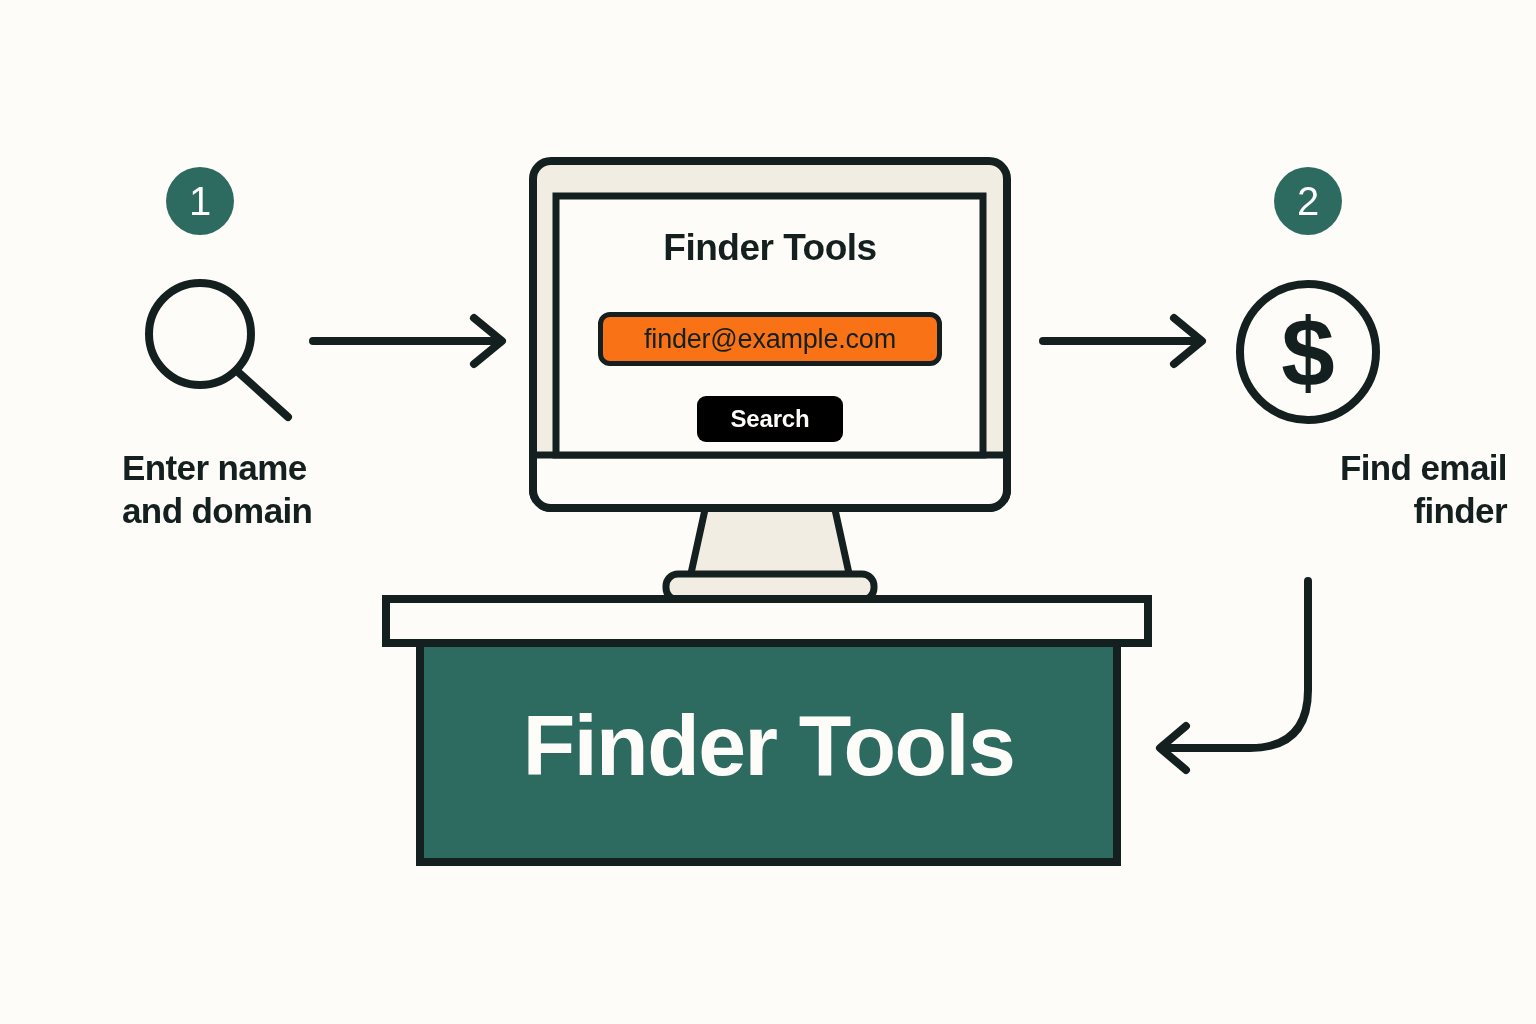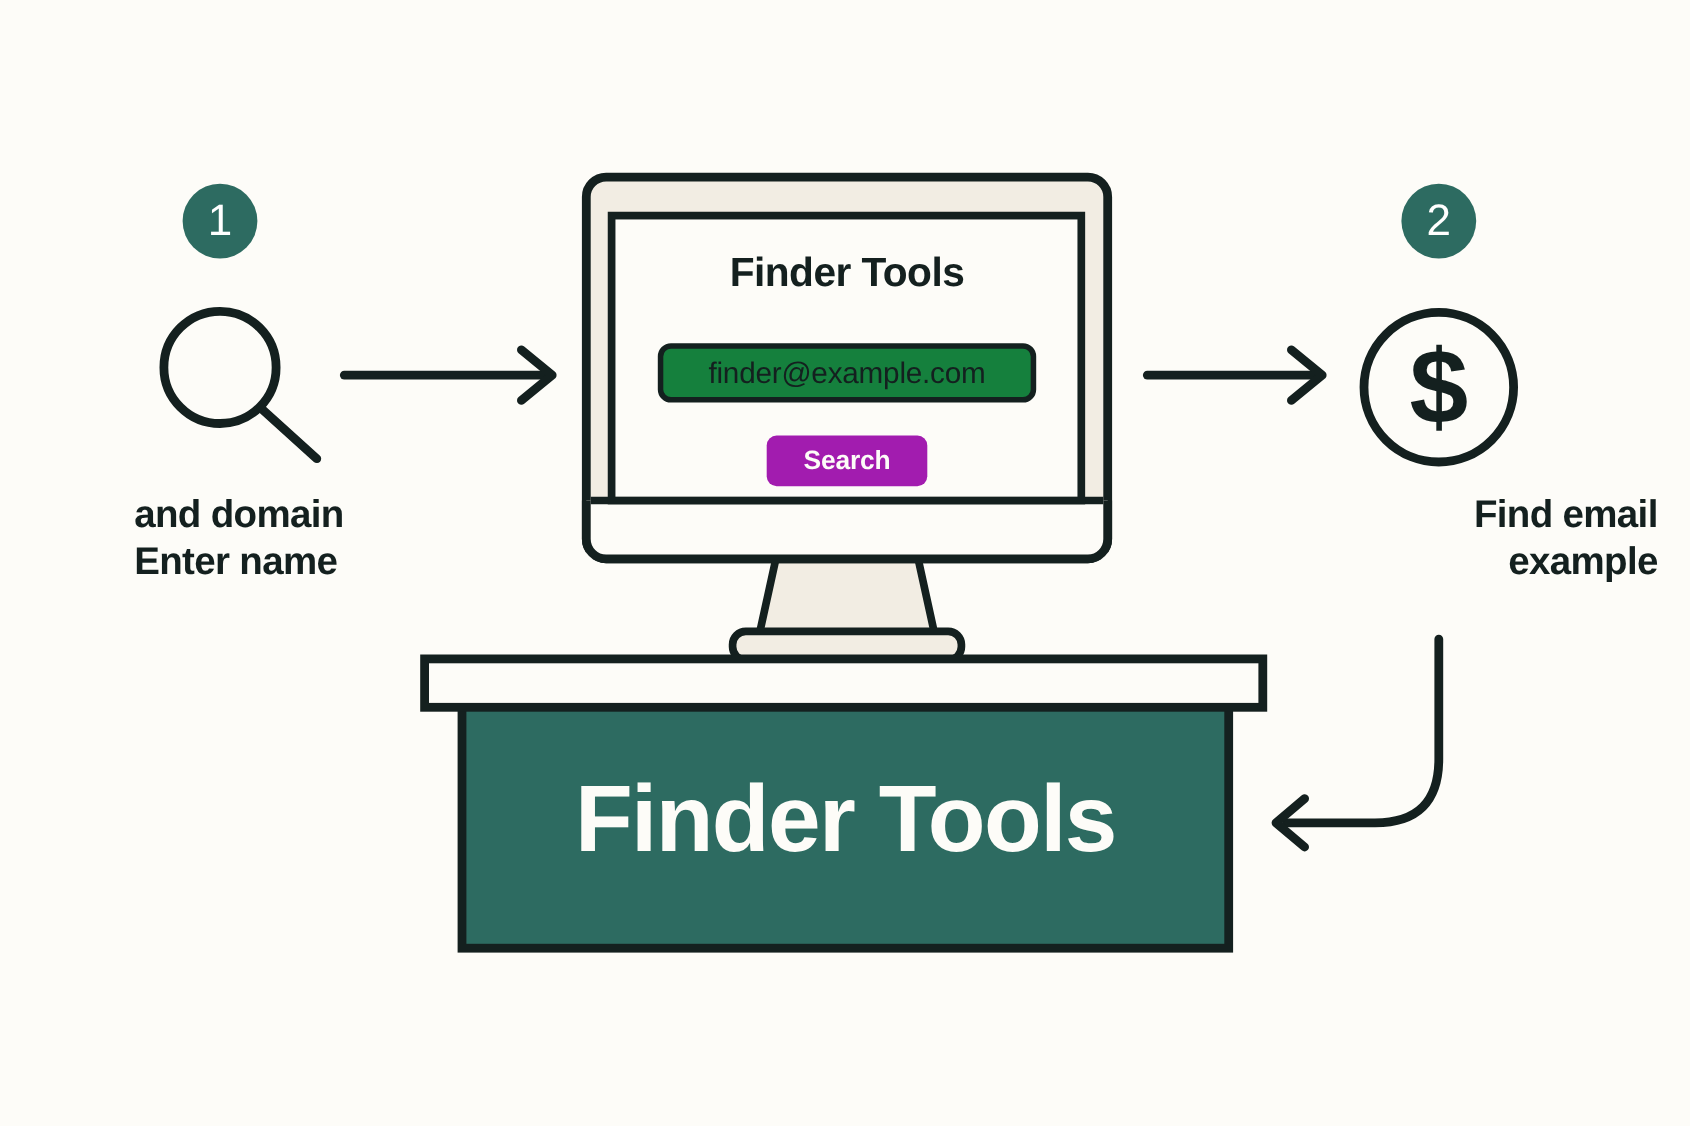--- a/index.html
+++ b/index.html
@@ -72,37 +72,37 @@
   }
   #email-input {
     position: absolute;
     left: 598px;
     top: 312px;
     width: 344px;
     height: 54px;
     box-sizing: border-box;
     border: 5px solid #14201f;
     border-radius: 12px;
-    background: #15803d;
+    background: #f97316;
     display: flex;
     align-items: center;
     justify-content: center;
     font-size: 27px;
     color: #14201f;
     letter-spacing: -0.2px;
   }
   #search-button {
     position: absolute;
     left: 697px;
     top: 396px;
     width: 146px;
     height: 46px;
     border: none;
     border-radius: 9px;
-    background: #a21caf;
+    background: #000000;
     color: #fdfcf8;
     font-family: "Liberation Sans", sans-serif;
     font-size: 24px;
     font-weight: bold;
     letter-spacing: -0.2px;
     display: flex;
     align-items: center;
     justify-content: center;
     cursor: pointer;
   }
@@ -174,31 +174,31 @@
       <rect x="386" y="599" width="762" height="44" fill="#fdfcf8" stroke="#14201f" stroke-width="8"></rect>
     </g>
 
   </svg>
 
   <div class="step-badge" id="step1-badge">
     <span>1</span>
   </div>
 
   <div class="step-caption" id="step1-caption">
+    <div>Enter name</div>
     <div>and domain</div>
-    <div>Enter name</div>
   </div>
 
   <div class="step-badge" id="step2-badge">
     <span>2</span>
   </div>
 
   <div class="step-caption" id="step2-caption">
     <div>Find email</div>
-    <div>example</div>
+    <div>finder</div>
   </div>
 
   <div id="monitor-title">Finder Tools</div>
 
   <div id="email-input" title="finder@example.com">finder@example.com</div>
 
   <div id="search-button">Search</div>
 
   <div id="desk-sign-text">Finder Tools</div>
 

